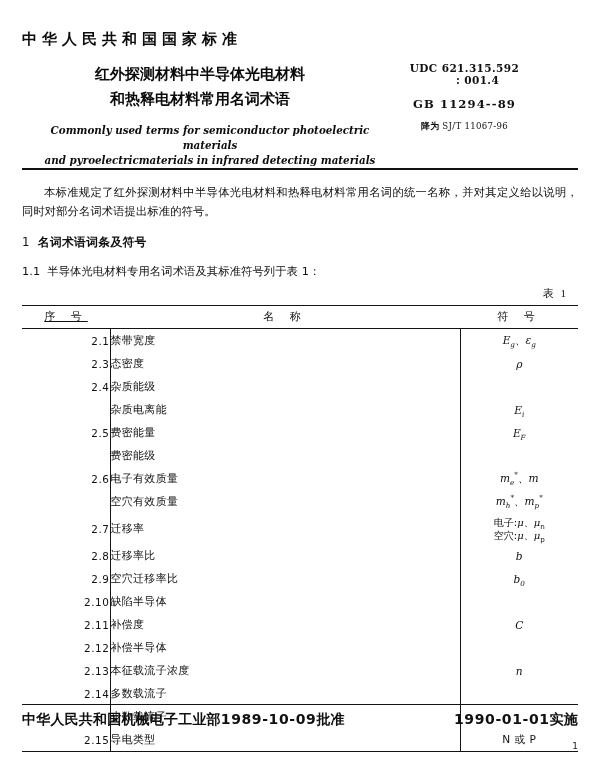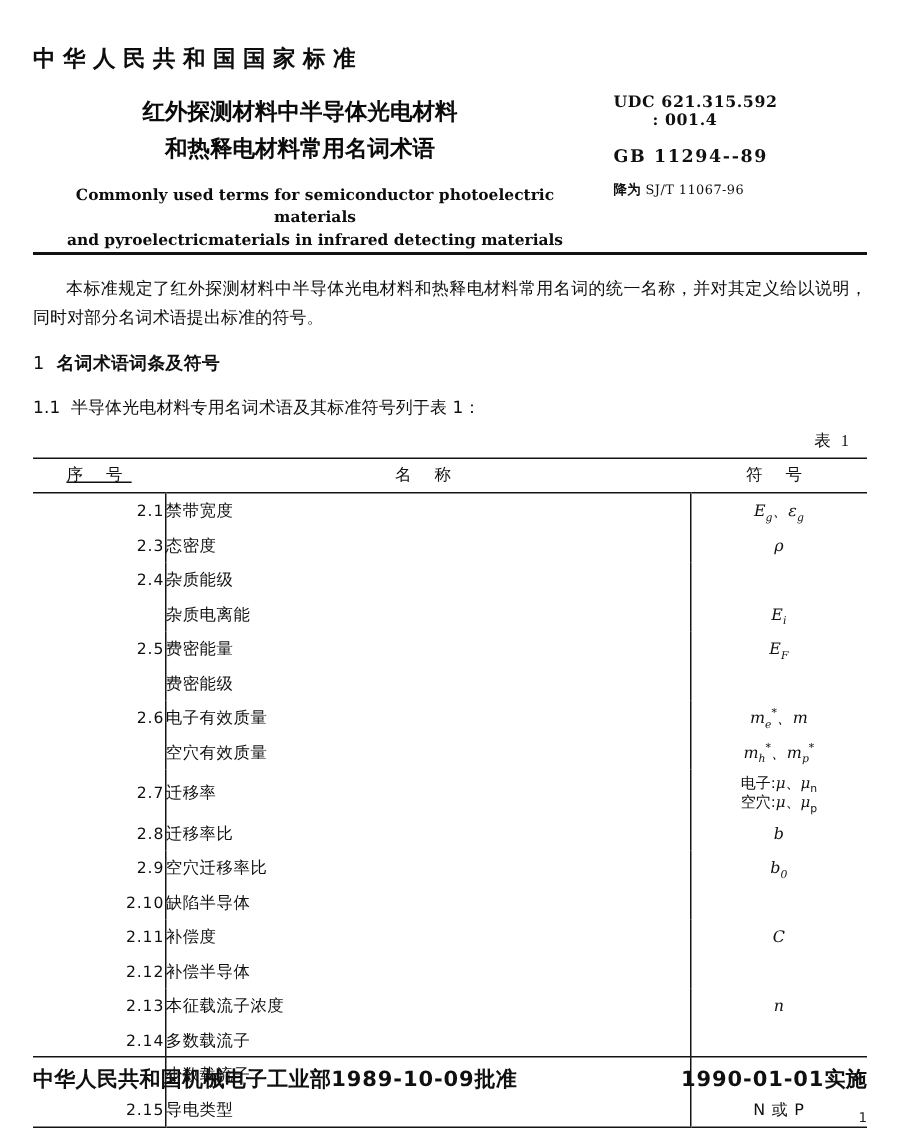--- a/index.html
+++ b/index.html
@@ -51,36 +51,37 @@
     font-weight: bold;
     line-height: 25px;
     letter-spacing: 0px;
     color: #0b0b0b;
   }
 
   .en-title {
     margin-top: 11px;
     padding-right: 180px;
     text-align: center;
+    font-style: italic;
   }
   .en-title div {
     font-family: "DejaVu Serif", "Liberation Serif", serif;
     font-size: 10.3px;
     font-weight: bold;
     line-height: 15px;
     color: #0d0d0d;
   }
 
   
   .idblock {
     position: absolute;
-    right: 14px;
+    right: 36px;
     top: 62px;
     width: 155px;
-    text-align: left;
+    text-align: center;
   }
   .udc-row {
     font-family: "DejaVu Serif", "Liberation Serif", serif;
     font-size: 10.5px;
     font-weight: bold;
     letter-spacing: 0.4px;
     white-space: nowrap;
   }
   .udc-sub {
     font-family: "DejaVu Serif", "Liberation Serif", serif;

